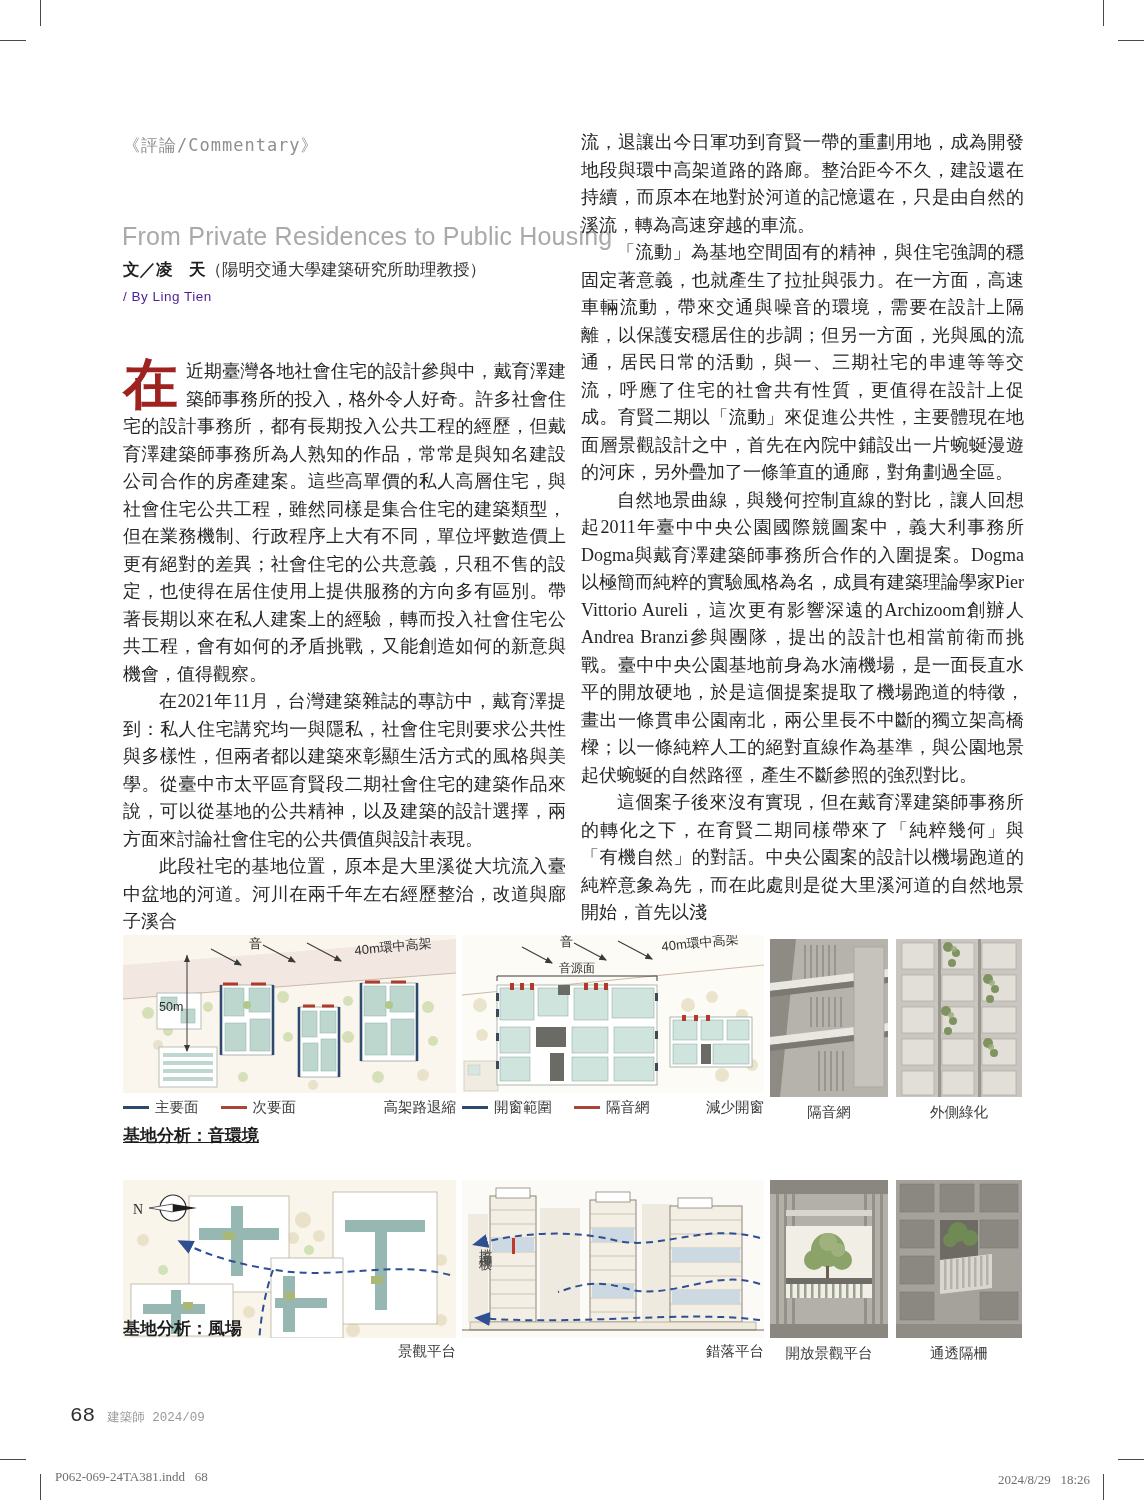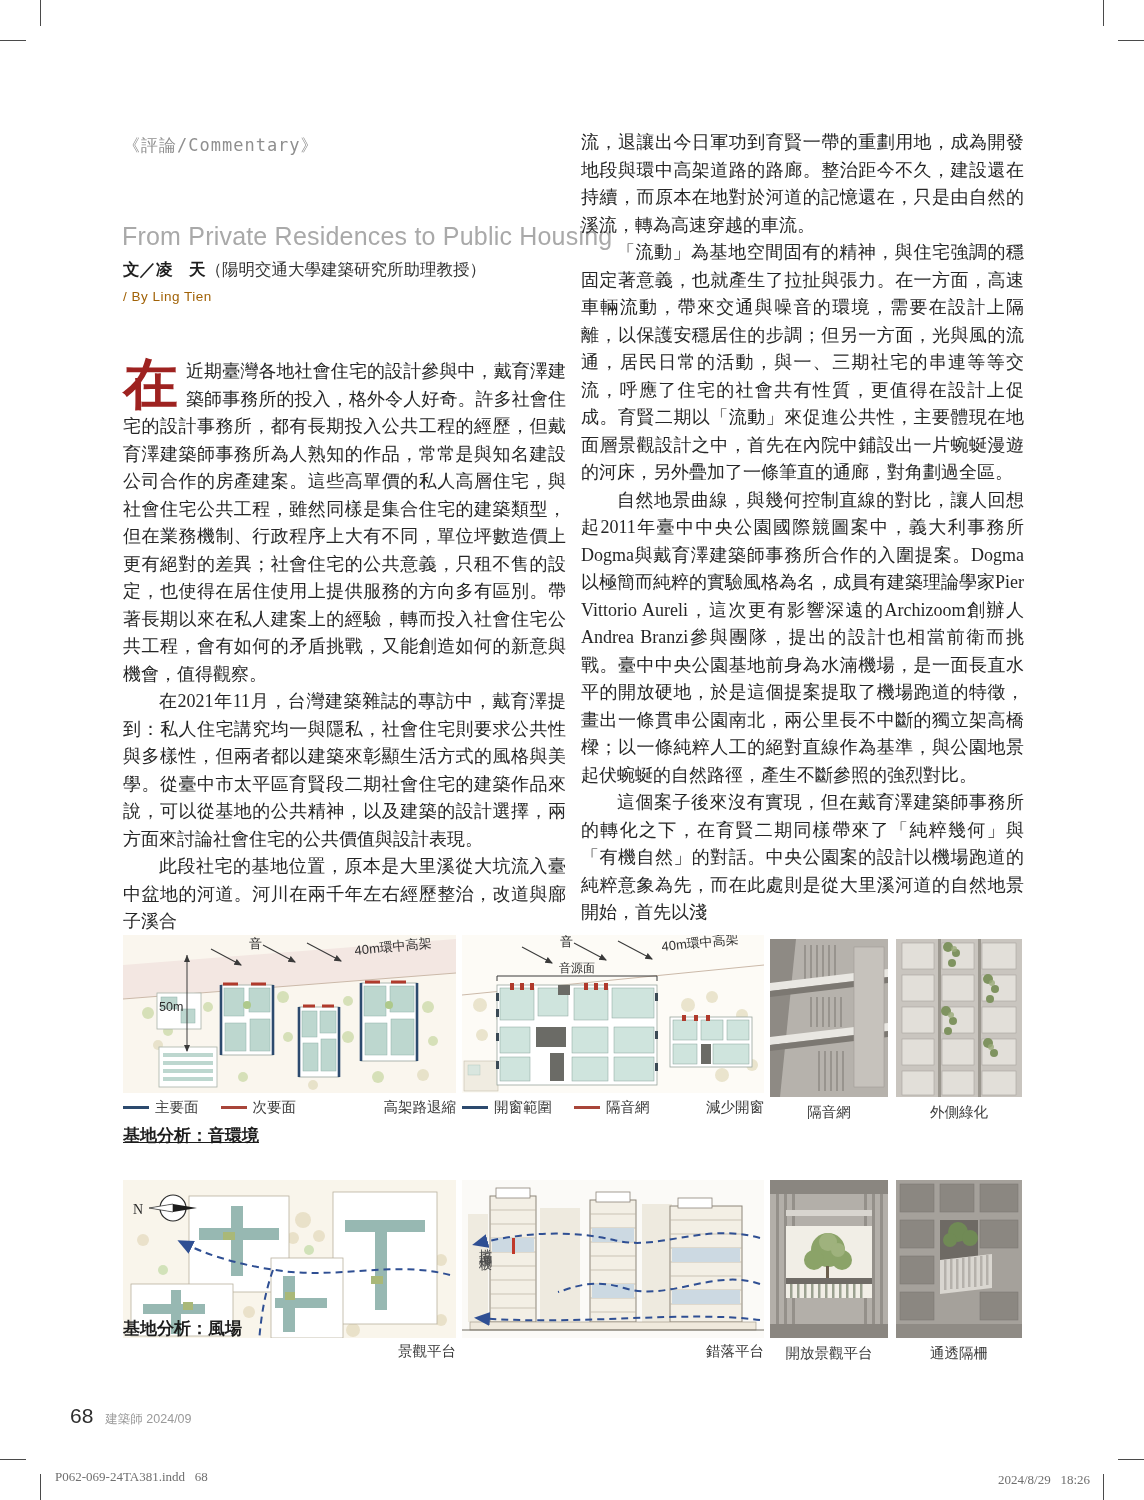--- a/index.html
+++ b/index.html
@@ -12,21 +12,21 @@
         font-size:17px;color:#8f8f8f;letter-spacing:1px;}
   .page-title{position:absolute;left:120px;top:157px;font-family:"Liberation Sans","DejaVu Sans",sans-serif;
         font-size:45px;font-weight:900;color:#171717;letter-spacing:3px;}
   .page-subtitle{position:absolute;left:122px;top:222px;font-family:"Liberation Sans","DejaVu Sans",sans-serif;
         font-size:25px;color:#a9a9a9;letter-spacing:0.2px;}
   .byline{position:absolute;left:123px;top:259px;font-size:16.5px;color:#1e1e1e;
         font-family:"Liberation Sans","DejaVu Sans",sans-serif;}
   .byline .name{font-weight:700;}
   .byline .affil{font-weight:400;color:#333;}
   .byline-en{position:absolute;left:123px;top:289px;font-family:"Liberation Sans","DejaVu Sans",sans-serif;
-        font-size:13.5px;color:#a16207;letter-spacing:0.5px;}
+        font-size:13.5px;color:#4c1d95;letter-spacing:0.5px;}
   
   .col{position:absolute;width:443px;font-size:18px;line-height:27.5px;text-align:justify;color:#262626;}
   .col p{margin:0;text-indent:2em;}
   .col p.noindent{text-indent:0;}
   .col-left{left:123px;top:358px;}
   .col-right{left:581px;top:129px;max-height:806px;overflow:hidden;}
   .dropcap{float:left;font-size:55px;line-height:50px;color:#9e2220;font-weight:700;
         margin:2px 8px 0 0;font-family:"Liberation Serif",serif;}
   
   .fig{position:absolute;}
@@ -39,21 +39,21 @@
   .fig-note-row{margin-top:4px;text-align:right;font-size:14.5px;color:#3a3a3a;
         font-family:"Liberation Sans",sans-serif;}
   .fig-caption{position:absolute;left:123px;font-size:17px;font-weight:700;color:#1d1d1d;
         font-family:"Liberation Sans","DejaVu Sans",sans-serif;}
   .photo-caption{margin-top:6px;text-align:center;font-size:14.5px;color:#3a3a3a;
         font-family:"Liberation Sans",sans-serif;}
   .vlabel{position:absolute;writing-mode:vertical-rl;font-size:13px;color:#4a4a4a;letter-spacing:3px;
         font-family:"Liberation Sans",sans-serif;}
   
   .folio{position:absolute;left:70px;top:1404px;display:flex;align-items:baseline;
-        font-family:Liberation Sans, sans-serif;}
+        font-family:Liberation Mono, monospace;}
   .folio .num{font-size:21px;color:#2e2e2e;}
   .folio .journal{font-size:12.5px;color:#9a9a9a;margin-left:12px;white-space:pre;text-align:center;}
   .printmark{position:absolute;font-size:13px;color:#6f6f6f;white-space:pre;
         font-family:"Liberation Serif",serif;}
 </style>
 </head>
 <body>
 
 <div class="page">
 

